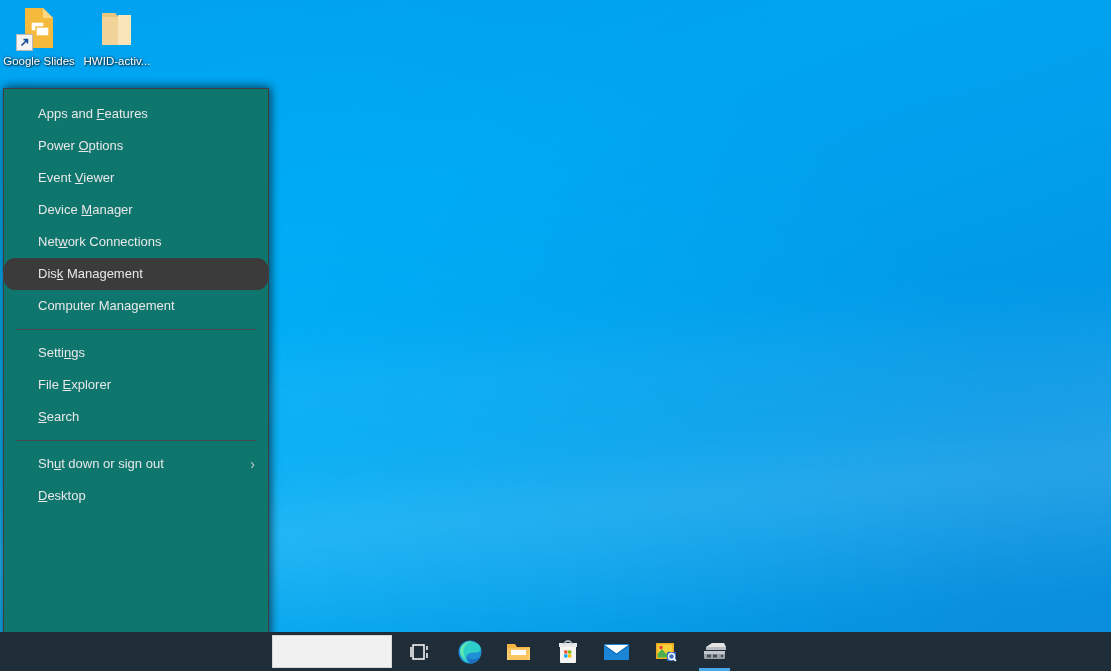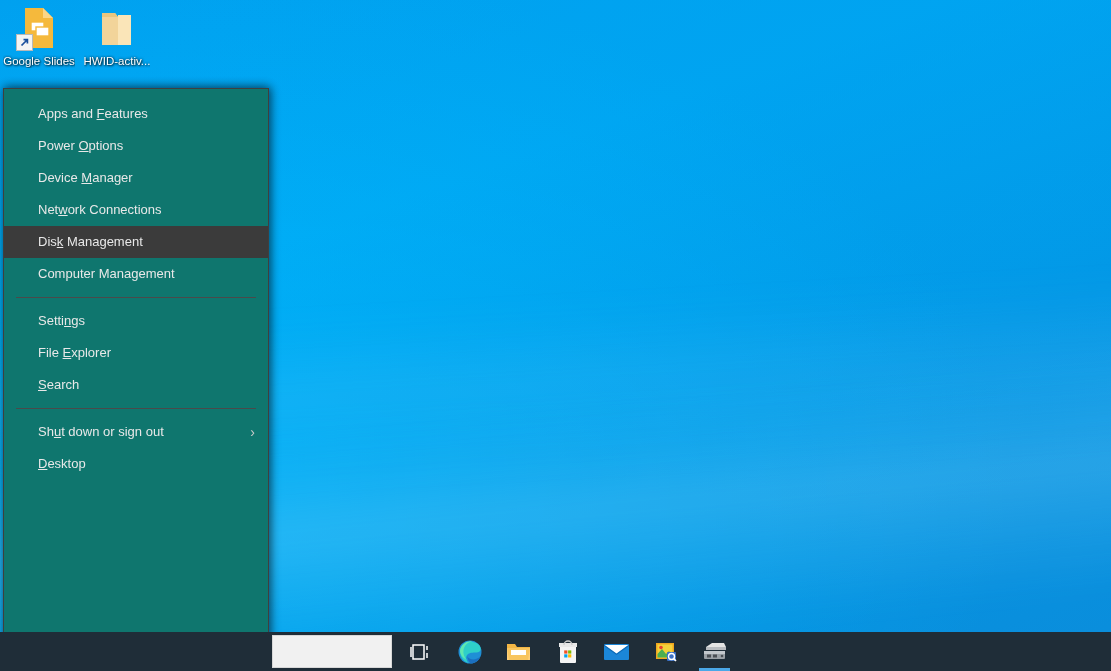--- a/index.html
+++ b/index.html
@@ -115,21 +115,21 @@
     line-height: 32px;
     padding-left: 34px;
     padding-right: 12px;
     font-size: 13px;
     color: #e8e8e8;
     white-space: nowrap;
     cursor: default;
     display: flex;
     align-items: center;
   }
-  .menu-item.selected { background: #3b3b3b; }
+  .menu-item.selected { background: #3b3b3b; border-radius: 11px; }
   .menu-item .txt { display: inline-block; }
   .menu-item .txt u { text-decoration: underline; text-underline-offset: 1px; }
   .submenu-arrow {
     position: absolute;
     right: 13px;
     top: 50%;
     transform: translateY(-50%);
     font-size: 14px;
     color: #c9c9c9;
     line-height: 1;
@@ -229,20 +229,23 @@
 
   </div>
 
   <div class="winx-menu">
 
     <div class="menu-item">
       <span class="txt">Apps and <u>F</u>eatures</span>
     </div>
     <div class="menu-item">
       <span class="txt">Power <u>O</u>ptions</span>
+    </div>
+    <div class="menu-item">
+      <span class="txt">Event <u>V</u>iewer</span>
     </div>
     <div class="menu-item">
       <span class="txt">Device <u>M</u>anager</span>
     </div>
     <div class="menu-item">
       <span class="txt">Net<u>w</u>ork Connections</span>
     </div>
     <div class="menu-item selected">
       <span class="txt">Dis<u>k</u> Management</span>
     </div>

